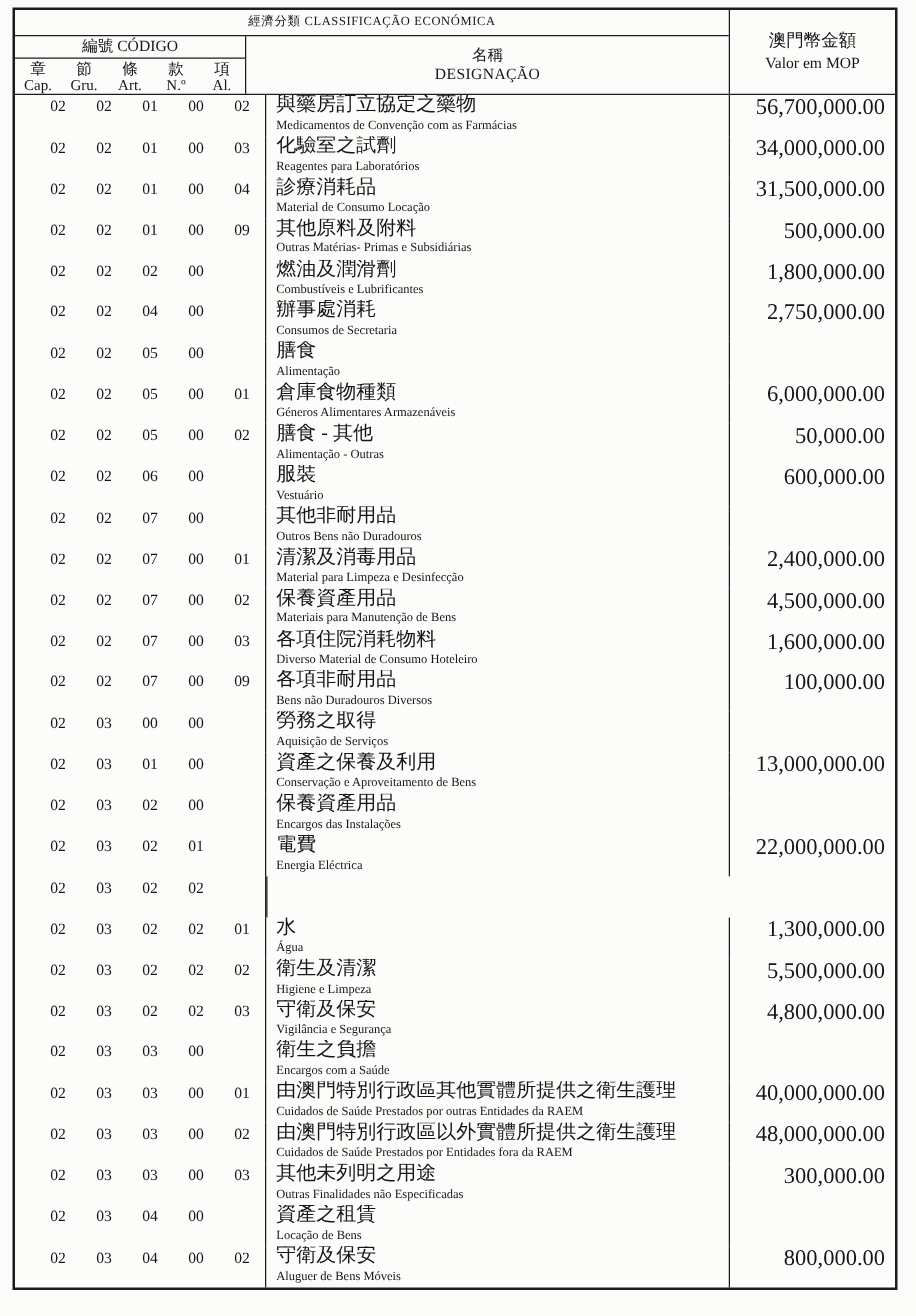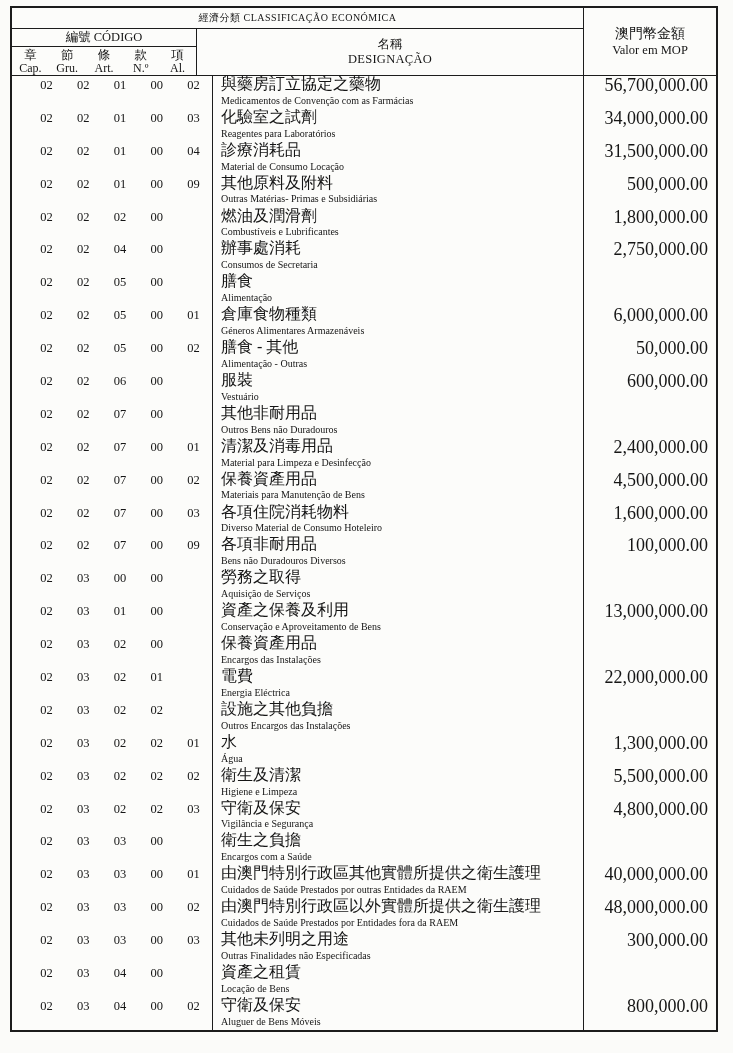--- a/index.html
+++ b/index.html
@@ -381,24 +381,20 @@
           <div class="r-amount">22,000,000.00</div>
         </div>
         <div class="trow">
           <div class="r-codes">
             <div class="r-code-cell">02</div>
             <div class="r-code-cell">03</div>
             <div class="r-code-cell">02</div>
             <div class="r-code-cell">02</div>
             <div class="r-code-cell"></div>
           </div>
-          <div class="r-desig">
-            <div class="zh">設施之其他負擔</div>
-            <div class="pt">Outros Encargos das Instalações</div>
-          </div>
           <div class="r-amount"></div>
         </div>
         <div class="trow">
           <div class="r-codes">
             <div class="r-code-cell">02</div>
             <div class="r-code-cell">03</div>
             <div class="r-code-cell">02</div>
             <div class="r-code-cell">02</div>
             <div class="r-code-cell">01</div>
           </div>

